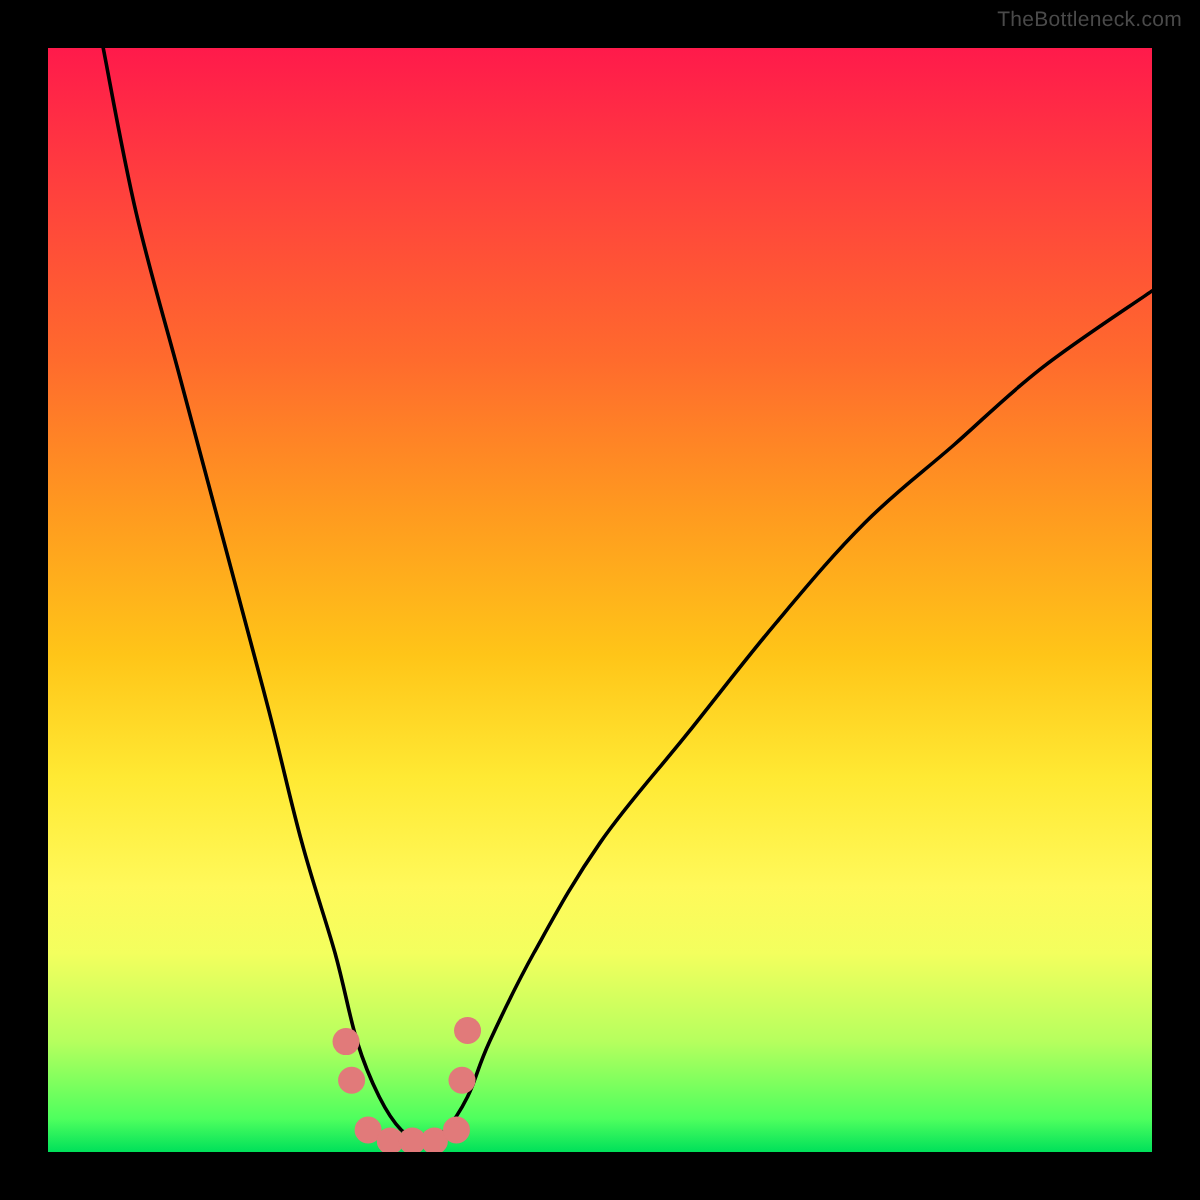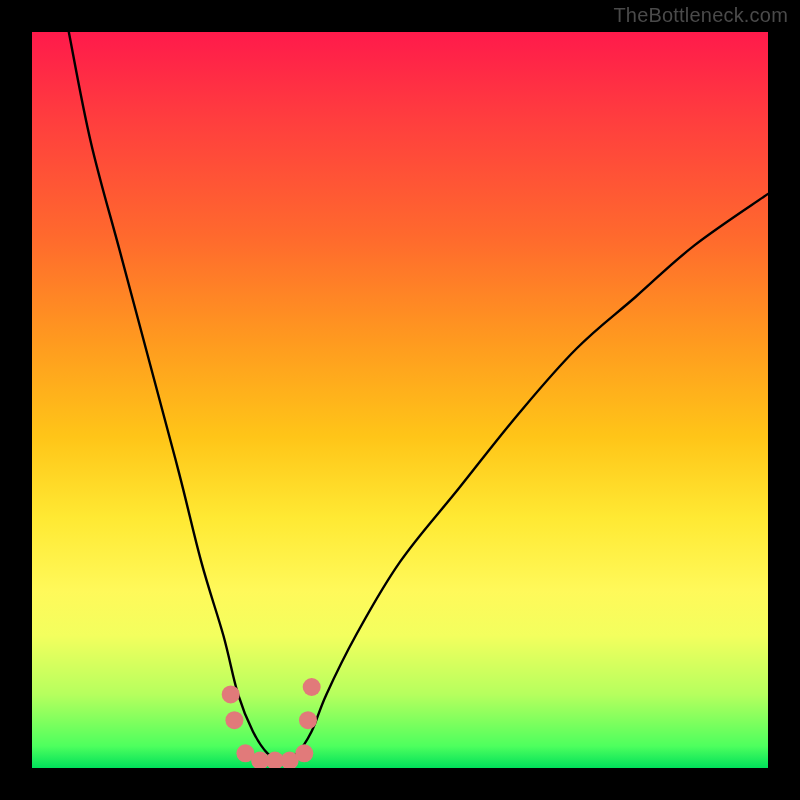--- a/index.html
+++ b/index.html
@@ -39,21 +39,21 @@
       #b6ff5e 90%,
       #4eff5e 97%,
       #00e05a 100%
     );
   }
   .watermark {
     position: absolute;
     top: 4px;
     right: 12px;
     color: #4a4a4a;
-    font-size: 20px;
+    font-size: 14px;
     font-weight: 500;
     letter-spacing: 0.2px;
     z-index: 10;
   }
   svg.curve {
     position: absolute;
     top: 0;
     left: 0;
     width: 736px;
     height: 736px;

